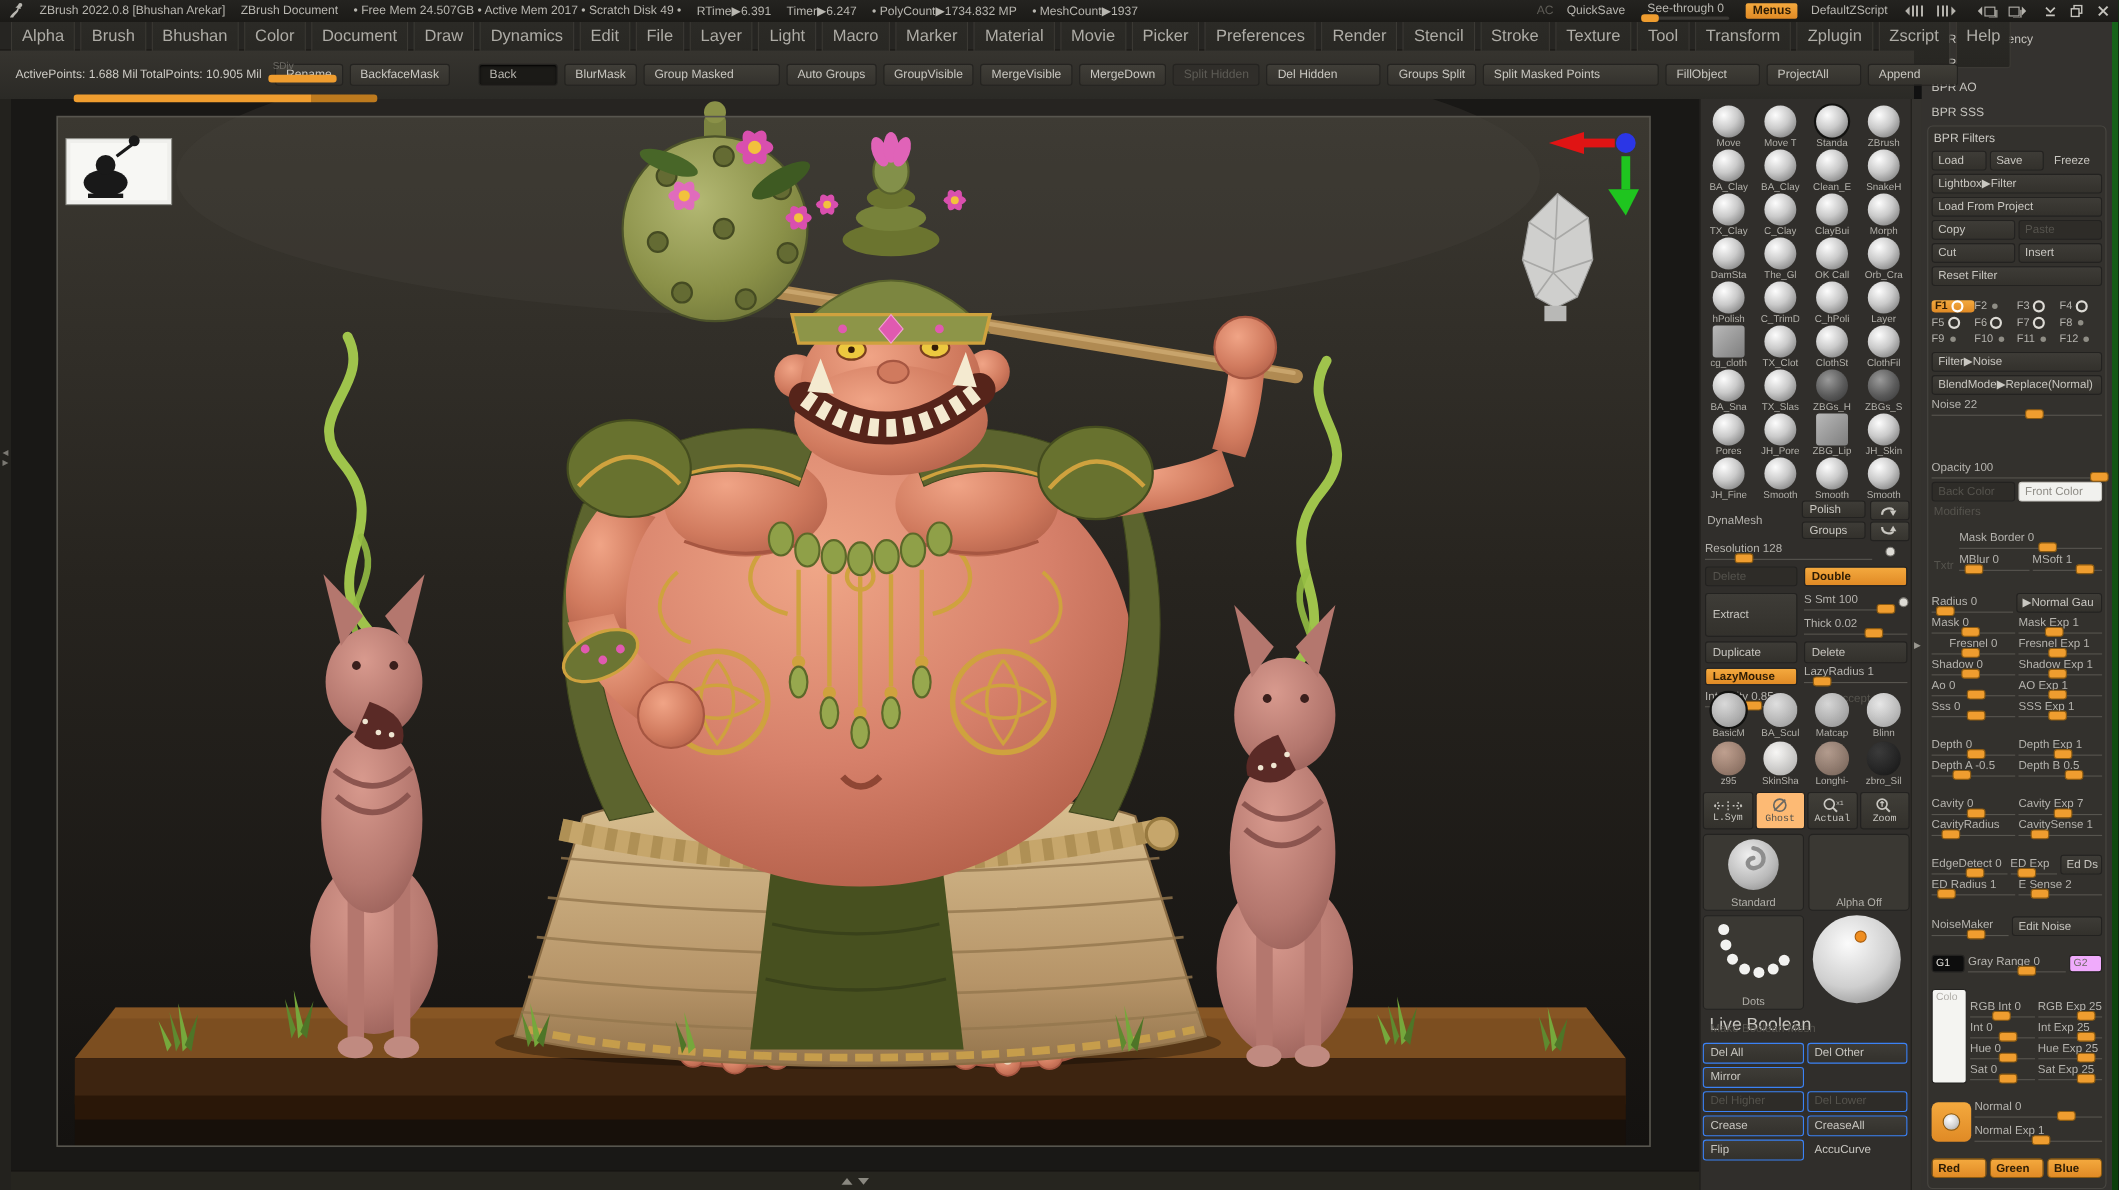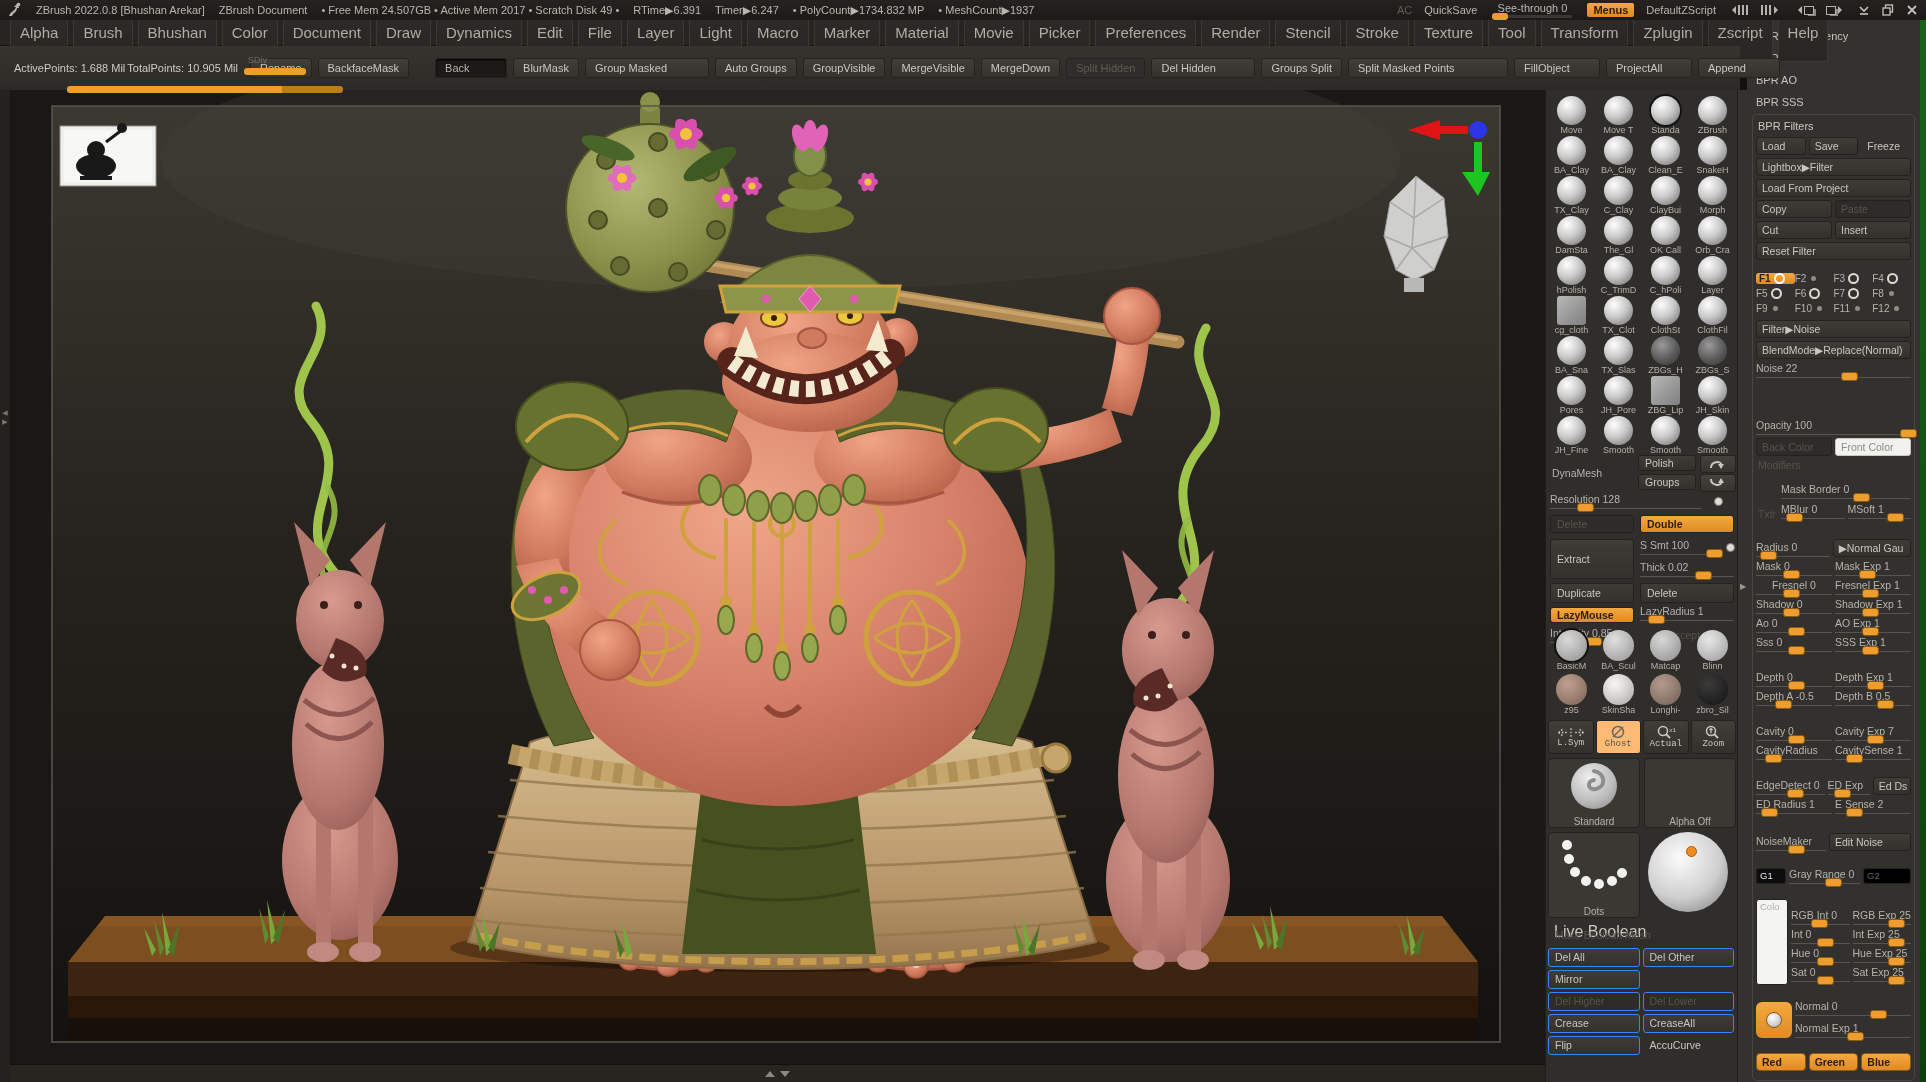--- a/index.html
+++ b/index.html
@@ -1109,21 +1109,21 @@
         </div>
         <div class="gap" style="height: 16px;"></div>
         <div class="frow">
           <div class="sl" style="flex: 1 1 0%;"><span>NoiseMaker</span><i class="slh" style="left: 45%;"></i></div>
           <div class="fbtn">Edit Noise</div>
         </div>
         <div class="gap" style="height: 14px;"></div>
         <div class="frow">
           <div class="sw" style="width: 30px; height: 16px; background: rgb(13, 13, 13); color: rgb(232, 230, 224);">G1</div>
           <div class="sl" style="flex: 1 1 0%;"><span>Gray Range 0</span><i class="slh" style="left: 50%;"></i></div>
-          <div class="sw" style="width: 48px; height: 16px; background: #000000; color: rgb(106, 104, 98);">G2</div>
+          <div class="sw" style="width: 30px; height: 16px; background: #f0abfc; color: rgb(106, 104, 98);">G2</div>
         </div>
         <div class="gap" style="height: 12px;"></div>
         <div class="frow">
           <div class="sw" style="width: 32px; height: 86px; background: rgb(244, 244, 241); color: rgb(176, 174, 168);">Colo</div>
           <div style="flex: 1 1 0%;">
             <div class="frow">
               <div class="sl" style="flex: 1 1 0%;"><span>RGB Int 0</span><i class="slh" style="left: 35%;"></i></div>
               <div class="sl" style="flex: 1 1 0%;"><span>RGB Exp 25</span><i class="slh" style="left: 60%;"></i></div>
             </div>
             <div class="frow">

